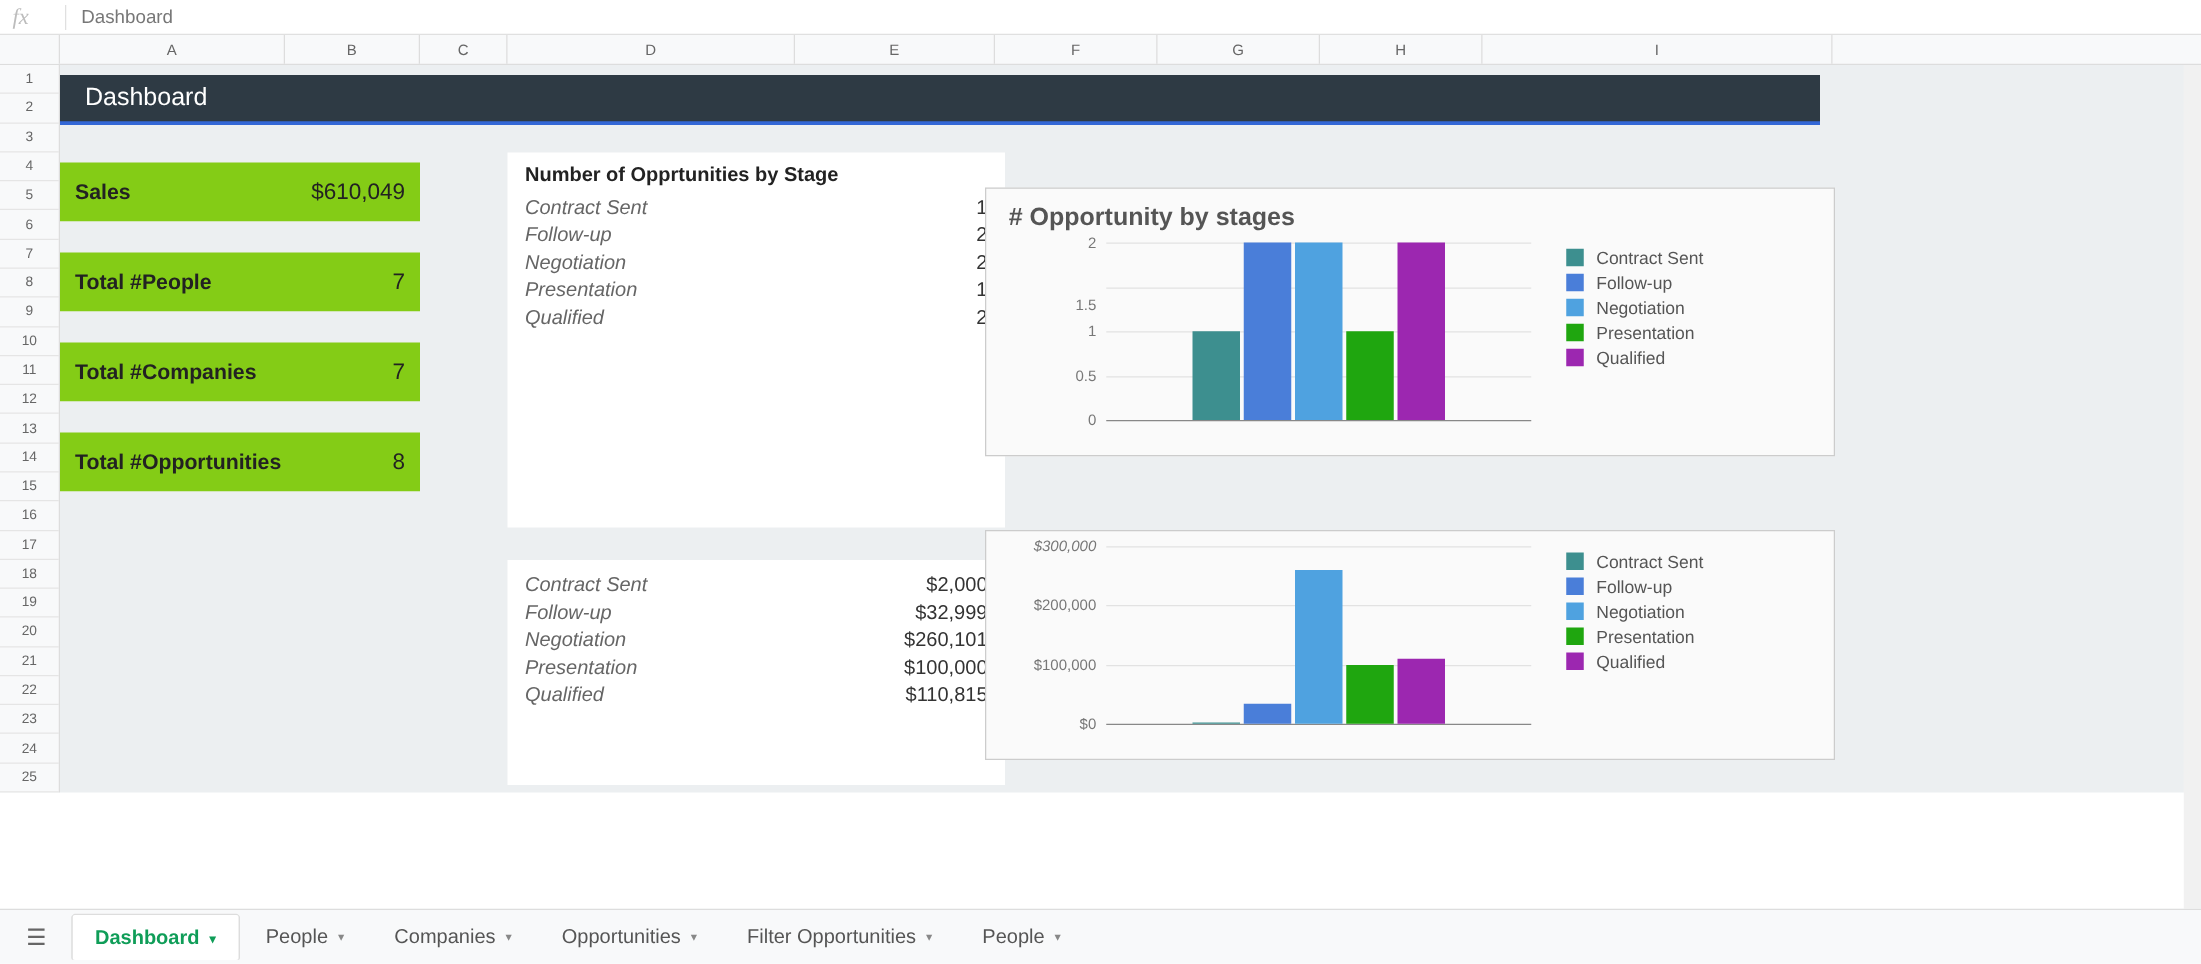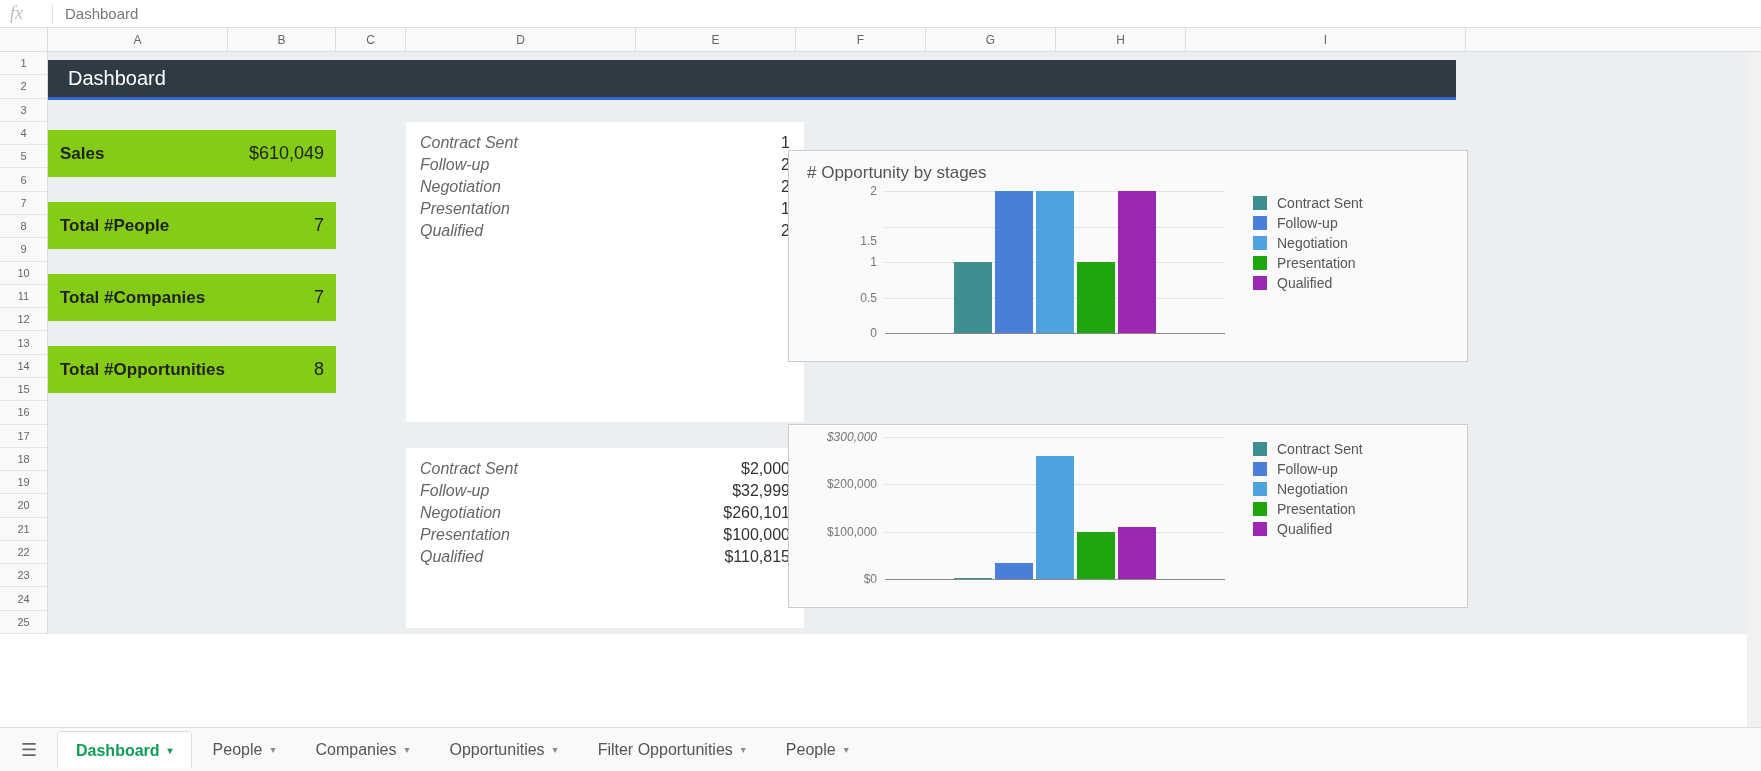--- a/index.html
+++ b/index.html
@@ -109,21 +109,21 @@
   .opp-row .v { color:#333; font-style:normal; }
   
   .chart-box {
     position:absolute;
     left:740px;
     width:680px;
     border:1px solid #ccc;
     background:#fafafa;
     padding:12px 16px 10px 16px;
   }
-  .chart-title { font-size:17px; color:#555; font-weight:normal; margin-bottom:8px; margin-left:2px;}
+  .chart-title { font-size:20px; color:#555; font-weight:bold; margin-bottom:8px; margin-left:2px;}
   .chart-inner { display:flex; }
   .plot {
     position:relative;
     width:420px;
     height:160px;
   }
   .yaxis {
     position:absolute; left:0; top:0; bottom:18px; width:80px;
     font-size:12px; color:#777;
   }
@@ -248,20 +248,21 @@
           <span class="kpi-label">Total #Companies</span>
           <span class="kpi-val">7</span>
         </div>
         <div class="kpi-box" style="top: 294px;">
           <span class="kpi-label">Total #Opportunities</span>
           <span class="kpi-val">8</span>
         </div>
       </div>
 
     <div class="opp-box" style="top:70px; height:300px;">
+      <div class="opp-title">Number of Opprtunities by Stage</div>
       <div id="numrows">
           <div class="opp-row">
             <span>Contract Sent</span>
             <span class="v">1</span>
           </div>
           <div class="opp-row">
             <span>Follow-up</span>
             <span class="v">2</span>
           </div>
           <div class="opp-row">

